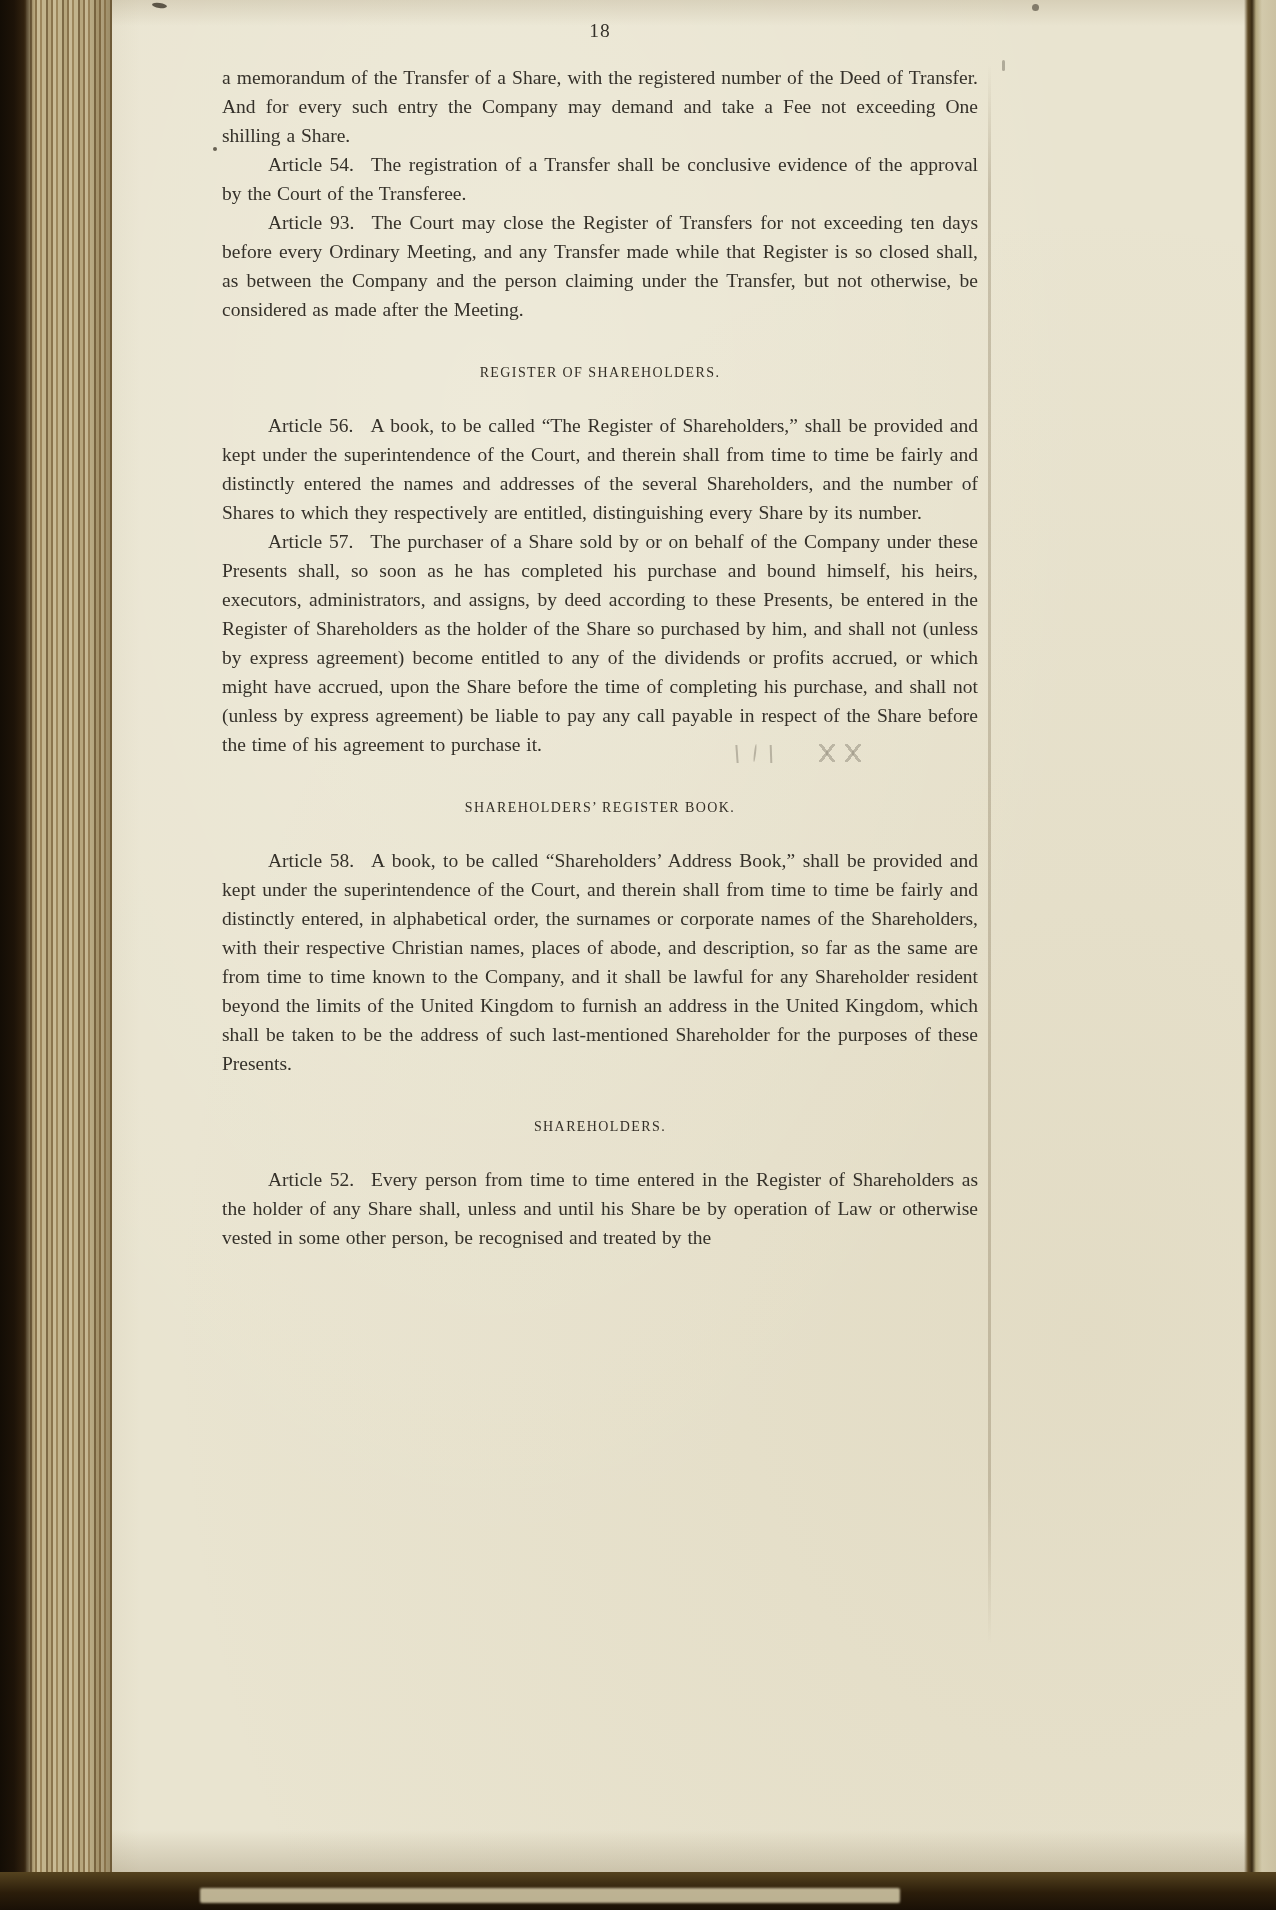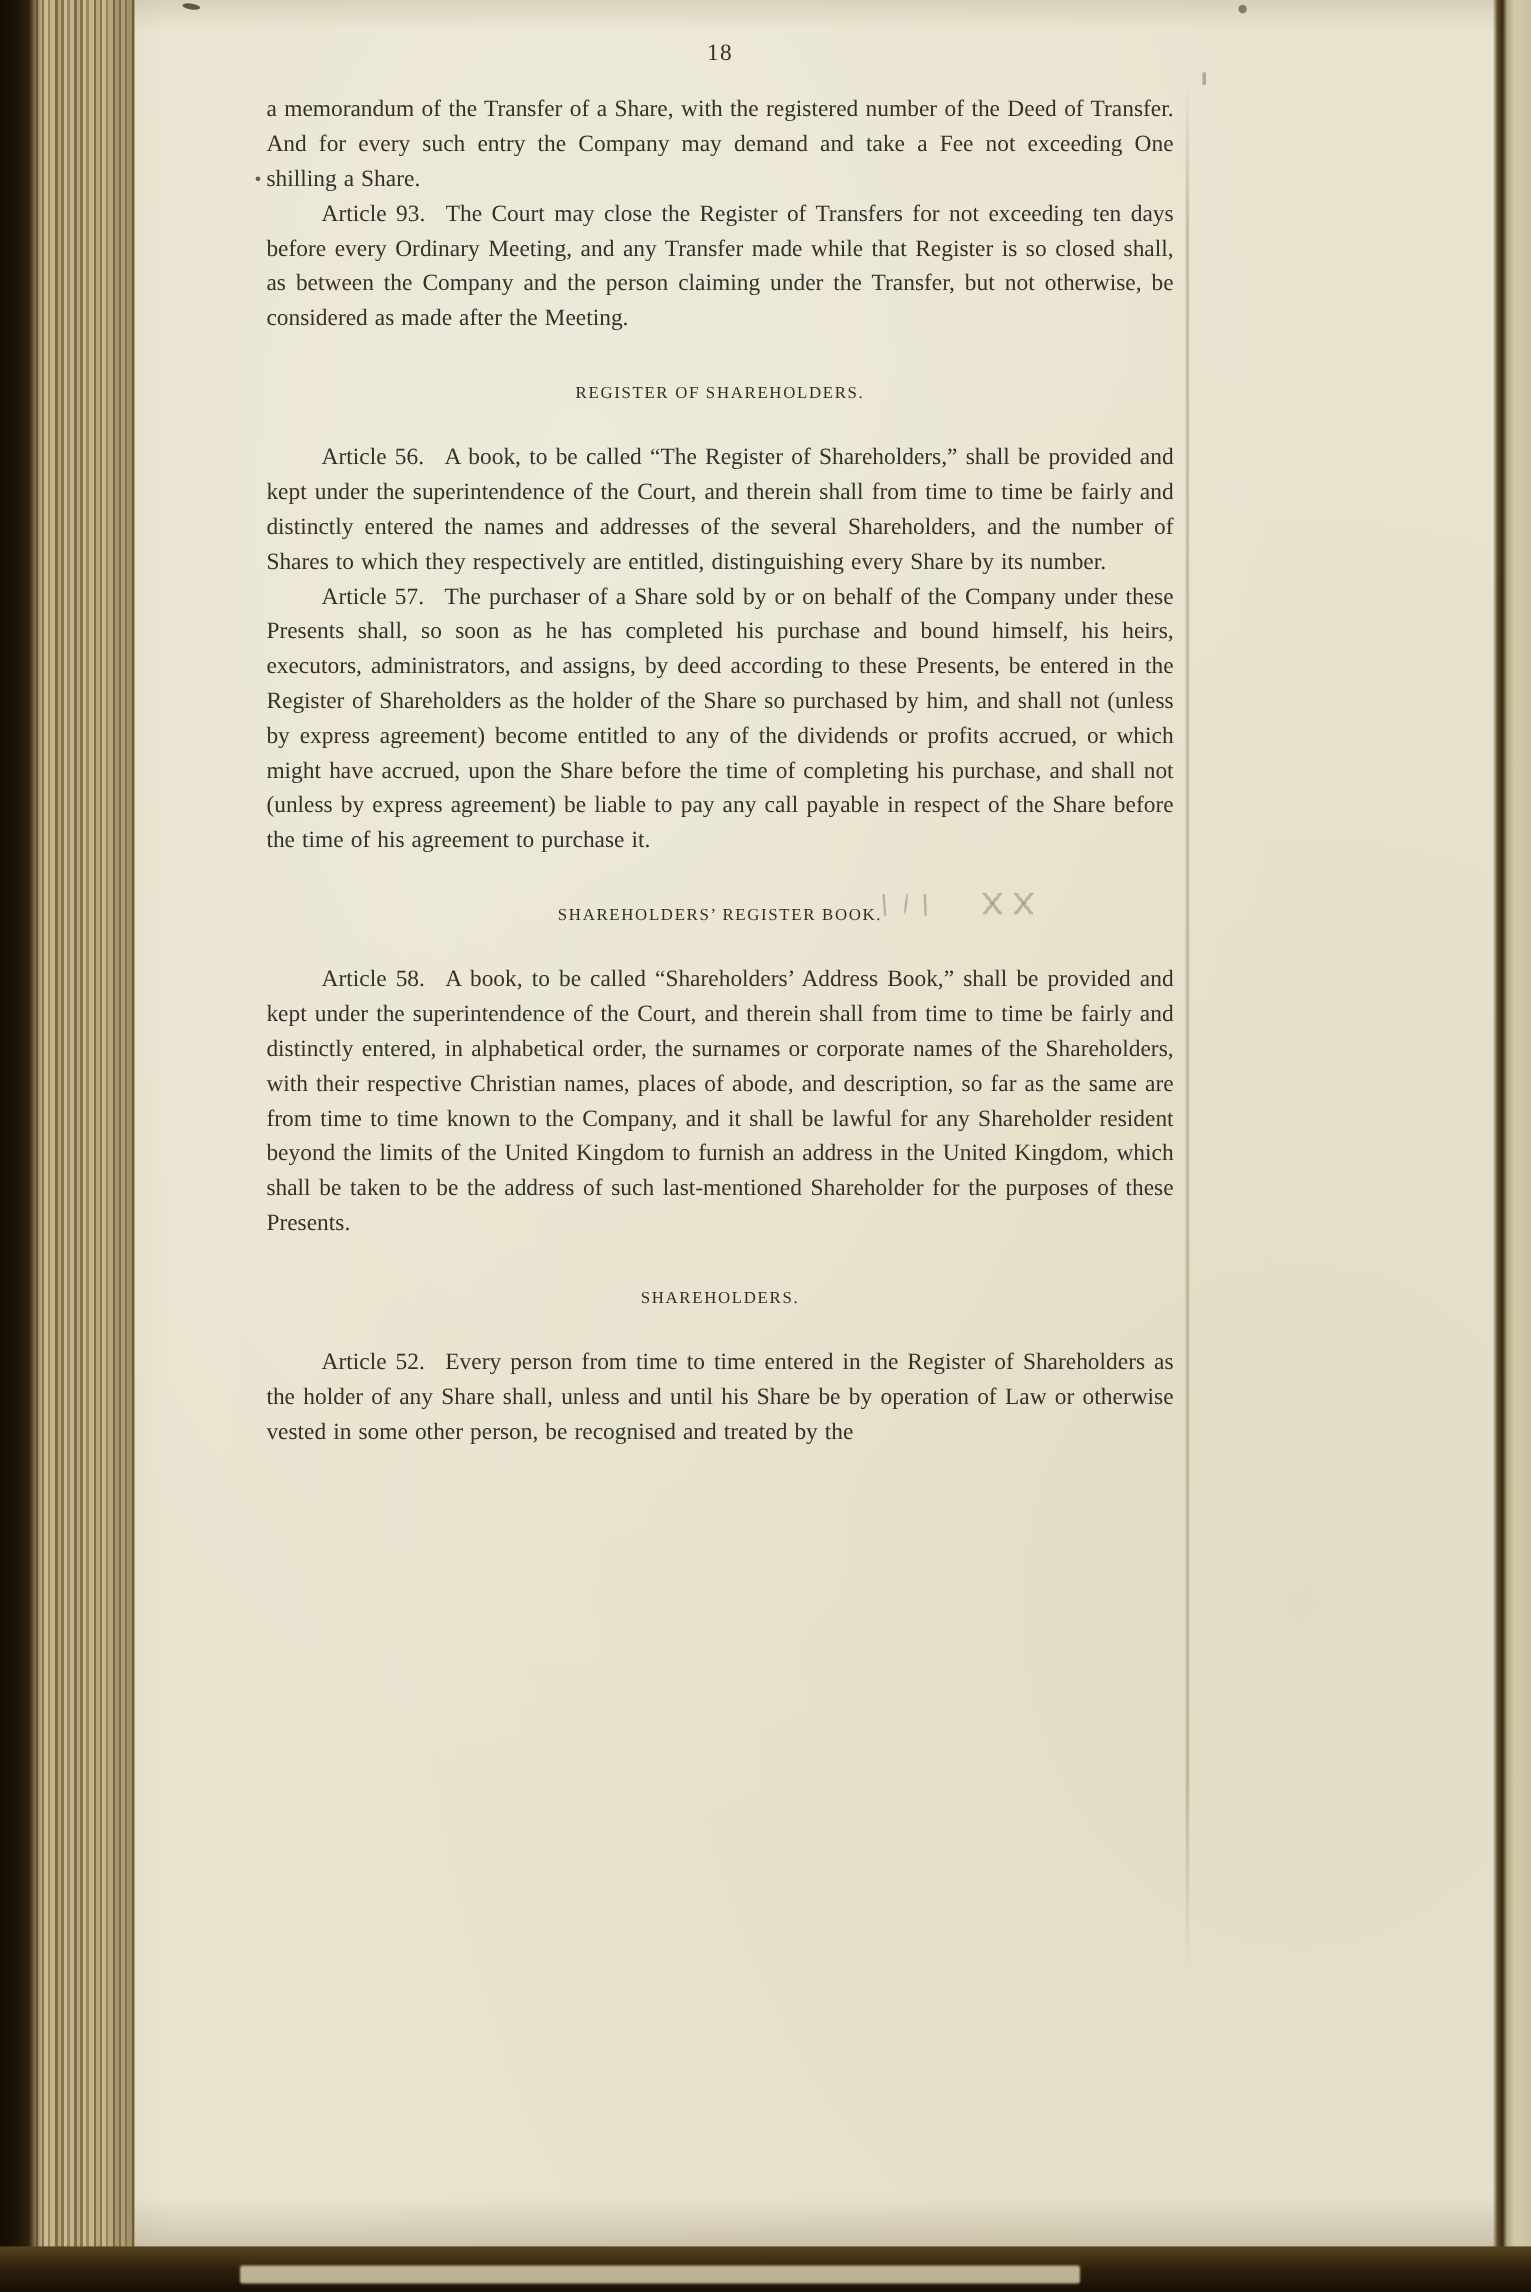--- a/index.html
+++ b/index.html
@@ -101,21 +101,21 @@
     background:
       linear-gradient(52deg, rgba(0,0,0,0) 45%, rgba(70,62,50,0.55) 45% 55%, rgba(0,0,0,0) 55%),
       linear-gradient(-52deg, rgba(0,0,0,0) 45%, rgba(70,62,50,0.55) 45% 55%, rgba(0,0,0,0) 55%);
   }
   .pencil-marks .xmark.x1 { left: 84px; }
   .pencil-marks .xmark.x2 { left: 110px; }
 
   
   .text-col {
     position: absolute;
-    left: 222px; top: 30px;
+    left: 222px; top: 16px;
     width: 756px;
     color: #35312a;
     font-size: 19.5px;
     line-height: 29px;
   }
   .page-number {
     text-align: center;
     margin-bottom: 18px;
     letter-spacing: 1px;
   }
@@ -161,20 +161,21 @@
     <div class="xmark x1"></div>
     <div class="xmark x2"></div>
   </div>
 
   <div class="text-col">
 
     <div class="page-number">18</div>
 
     <p class="para"><span>a memorandum of the Transfer of a Share, with the registered number of the Deed of Transfer.  And for every such entry the Company may demand and take a Fee not exceeding One shilling a Share.</span></p>
 
+    <p class="para indent"><span class="article-label">Article 54.</span><span>The registration of a Transfer shall be conclusive evidence of the approval by the Court of the Transferee.</span></p>
 
     <p class="para indent"><span class="article-label">Article 93.</span><span>The Court may close the Register of Transfers for not exceeding ten days before every Ordinary Meeting, and any Transfer made while that Register is so closed shall, as between the Company and the person claiming under the Transfer, but not otherwise, be considered as made after the Meeting.</span></p>
 
     <h2 class="section-heading">REGISTER OF SHAREHOLDERS.</h2>
 
     <p class="para indent"><span class="article-label">Article 56.</span><span>A book, to be called “The Register of Shareholders,” shall be provided and kept under the superintendence of the Court, and therein shall from time to time be fairly and distinctly entered the names and addresses of the several Shareholders, and the number of Shares to which they respectively are entitled, distinguishing every Share by its number.</span></p>
 
     <p class="para indent"><span class="article-label">Article 57.</span><span>The purchaser of a Share sold by or on behalf of the Company under these Presents shall, so soon as he has completed his purchase and bound himself, his heirs, executors, administrators, and assigns, by deed according to these Presents, be entered in the Register of Shareholders as the holder of the Share so purchased by him, and shall not (unless by express agreement) become entitled to any of the dividends or profits accrued, or which might have accrued, upon the Share before the time of completing his purchase, and shall not (unless by express agreement) be liable to pay any call payable in respect of the Share before the time of his agreement to purchase it.</span></p>
 
     <h2 class="section-heading">SHAREHOLDERS’ REGISTER BOOK.</h2>

